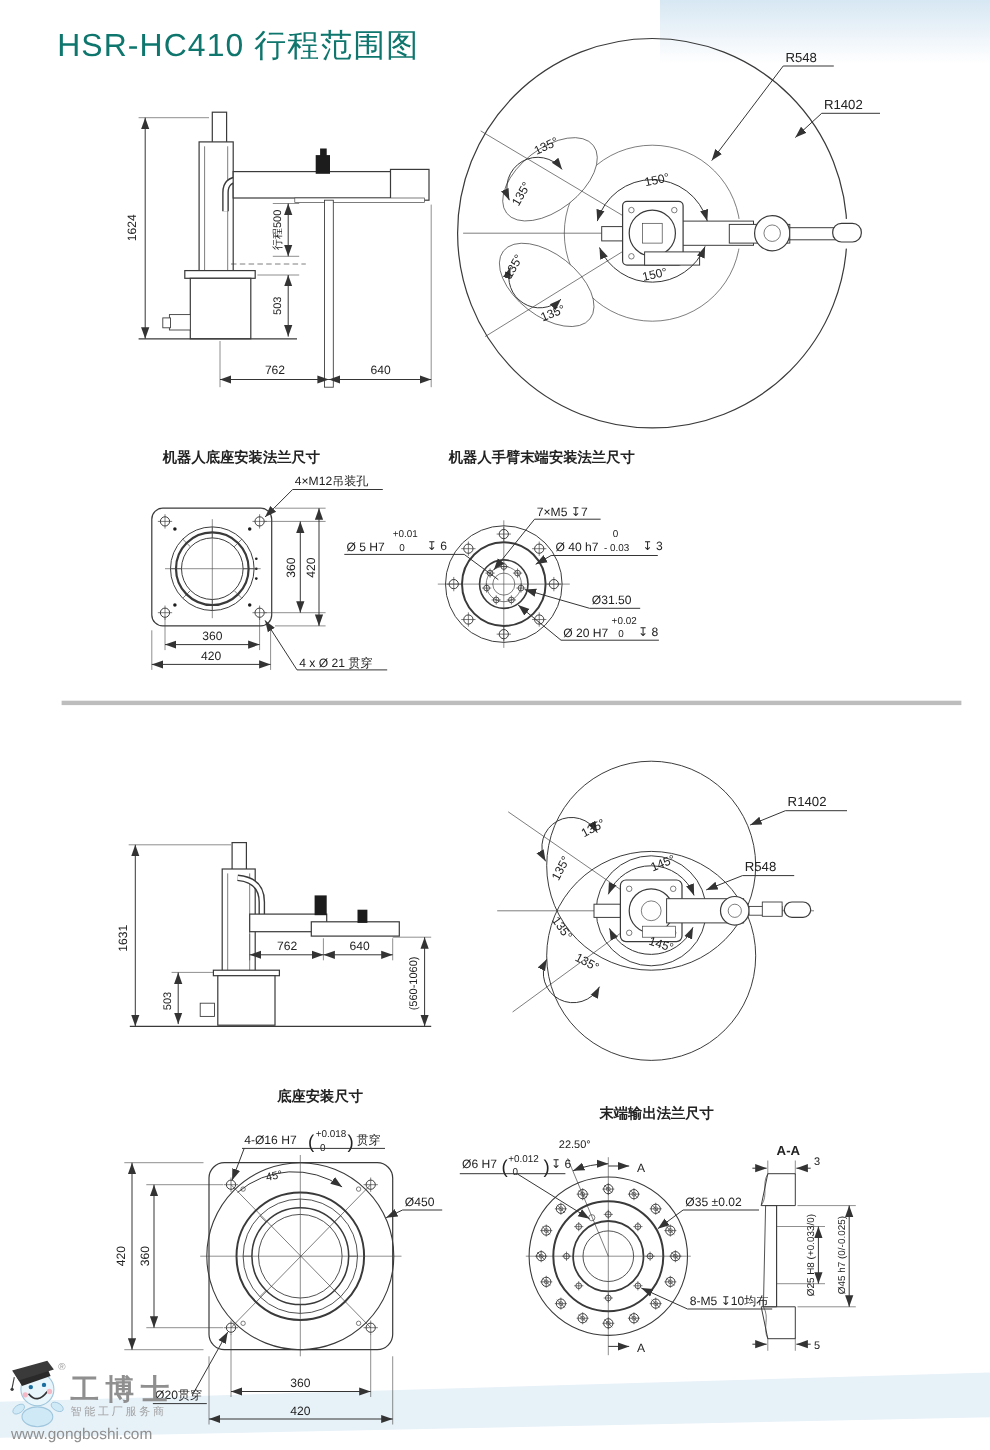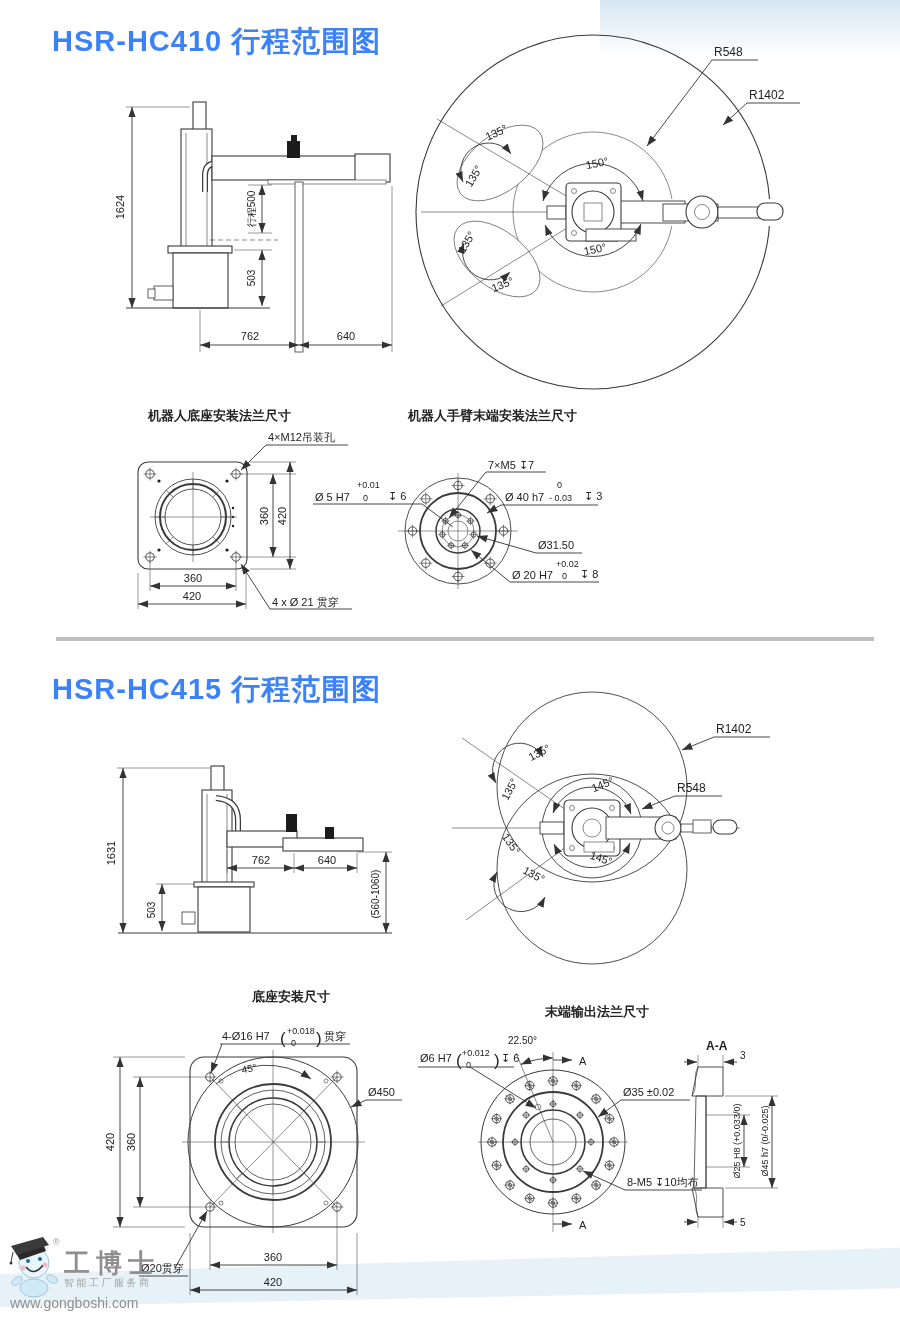--- a/index.html
+++ b/index.html
@@ -2,21 +2,21 @@
 <html><head>
 <meta charset="utf-8">
 <style>
   html,body { margin:0; padding:0; background:#ffffff; }
   .page { position:relative; width:900px; height:1318px; background:#ffffff; overflow:hidden;
           font-family:"Liberation Sans", sans-serif; }
   .corner-grad { position:absolute; top:0; right:0; width:300px; height:58px;
           background:linear-gradient(to bottom, #d7e7f3 0%, rgba(255,255,255,0) 100%); }
   .bottom-band { position:absolute; left:0; top:1240px; width:900px; height:78px;
           background:#e7f1f8; clip-path:polygon(0 44%, 100% 10%, 100% 62%, 0 86%); }
-  .sec-title { position:absolute; color:#3b82f6; font-size:29px; font-weight:bold; letter-spacing:1px; }
+  .sec-title { position:absolute; color:#0f766e; font-size:29px; font-weight:normal; letter-spacing:1px; }
   .divider { position:absolute; left:56px; top:637px; width:818px; height:4px; background:#bdbdbd; }
   svg.canvas { position:absolute; left:0; top:0; }
   svg text { fill:#222; font-family:"Liberation Sans", sans-serif; }
   .ln  { stroke:#3a3a3a; stroke-width:1.1; fill:none; }
   .lnb { stroke:#3a3a3a; stroke-width:2;   fill:none; }
   .lnt { stroke:#3a3a3a; stroke-width:0.6; fill:none; }
   .dl  { stroke:#333333; stroke-width:0.9; fill:none; }
   .xl  { stroke:#444444; stroke-width:0.55; fill:none; }
   .fw  { fill:#ffffff; }
   .blk { fill:#1c1c1c; stroke:none; }
@@ -33,21 +33,20 @@
 </style>
 </head>
 <body>
 
 <div class="page">
 
   <div class="corner-grad"></div>
   <div class="bottom-band"></div>
 
   <div class="sec-title" style="left:52px; top:22px;">HSR-HC410 行程范围图</div>
-  <div class="sec-title" style="left:52px; top:670px;">HSR-HC415 行程范围图</div>
   <div class="divider"></div>
 
   <svg class="canvas" width="900" height="1318" viewBox="0 0 900 1318">
     <defs>
       <marker id="ah" viewBox="0 0 10 8" markerWidth="11" markerHeight="9" refX="9.5" refY="4" orient="auto-start-reverse" markerUnits="userSpaceOnUse">
         <path d="M0,0.6 L9.5,4 L0,7.4 Z" fill="#333"></path>
       </marker>
       <pattern id="hatch" width="13" height="13" patternUnits="userSpaceOnUse" patternTransform="rotate(45)">
         <rect width="13" height="13" fill="#ffffff"></rect>
         <line x1="0" y1="0" x2="0" y2="13" stroke="#5a5a5a" stroke-width="0.9"></line>

